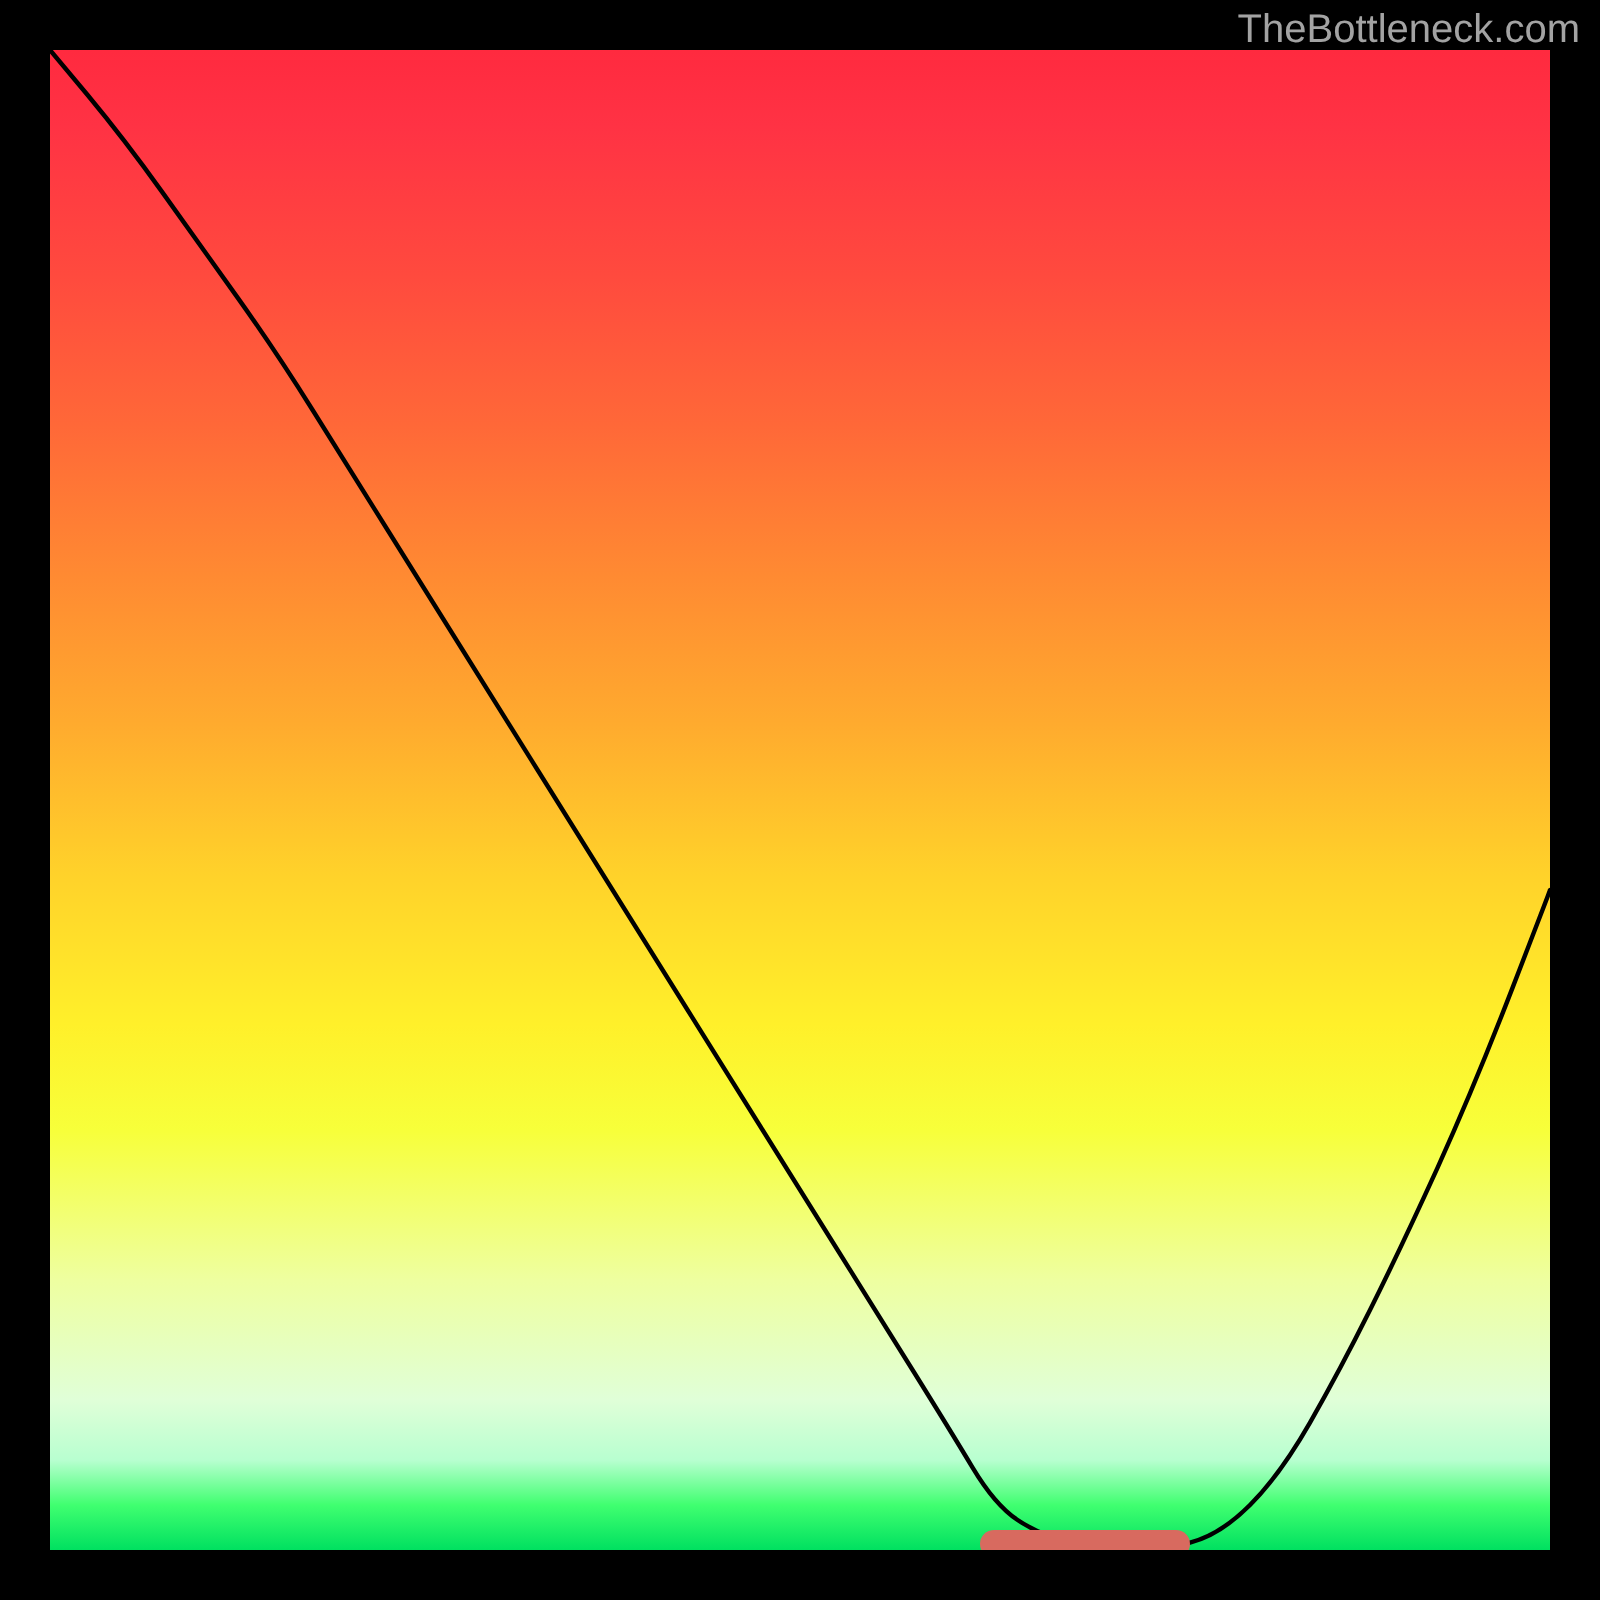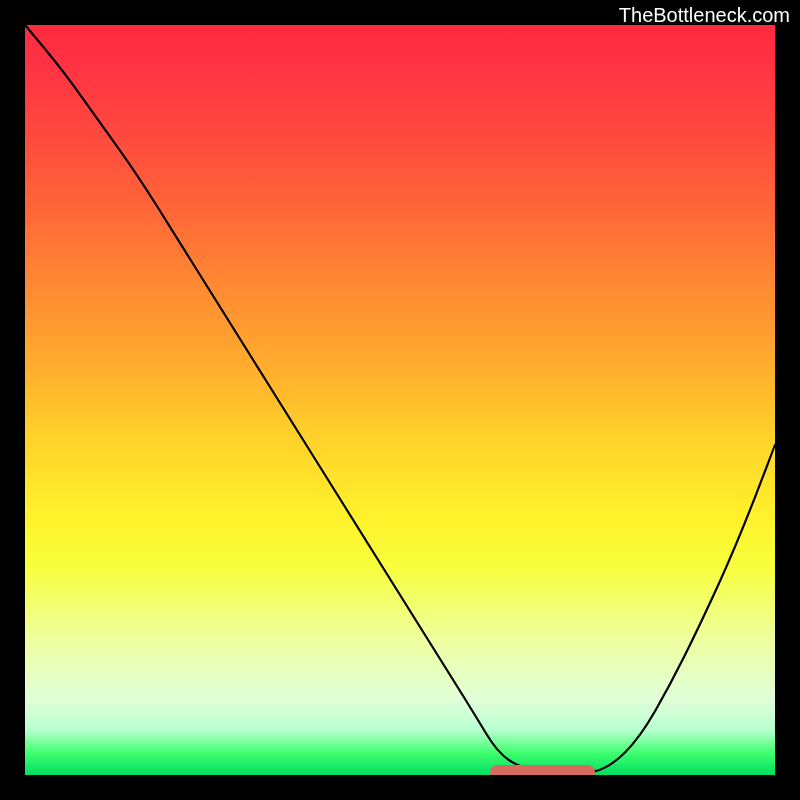--- a/index.html
+++ b/index.html
@@ -8,21 +8,21 @@
     height: 800px;
     background: #000;
     position: relative;
     overflow: hidden;
     font-family: Arial, sans-serif;
   }
   .watermark {
     position: absolute;
     top: 4px;
     right: 10px;
-    color: #ffffff;
+    color: #a3a3a3;
     font-size: 20px;
     font-weight: 500;
     z-index: 10;
   }
   .plot-area {
     position: absolute;
     left: 25px;
     top: 25px;
     width: 750px;
     height: 750px;

